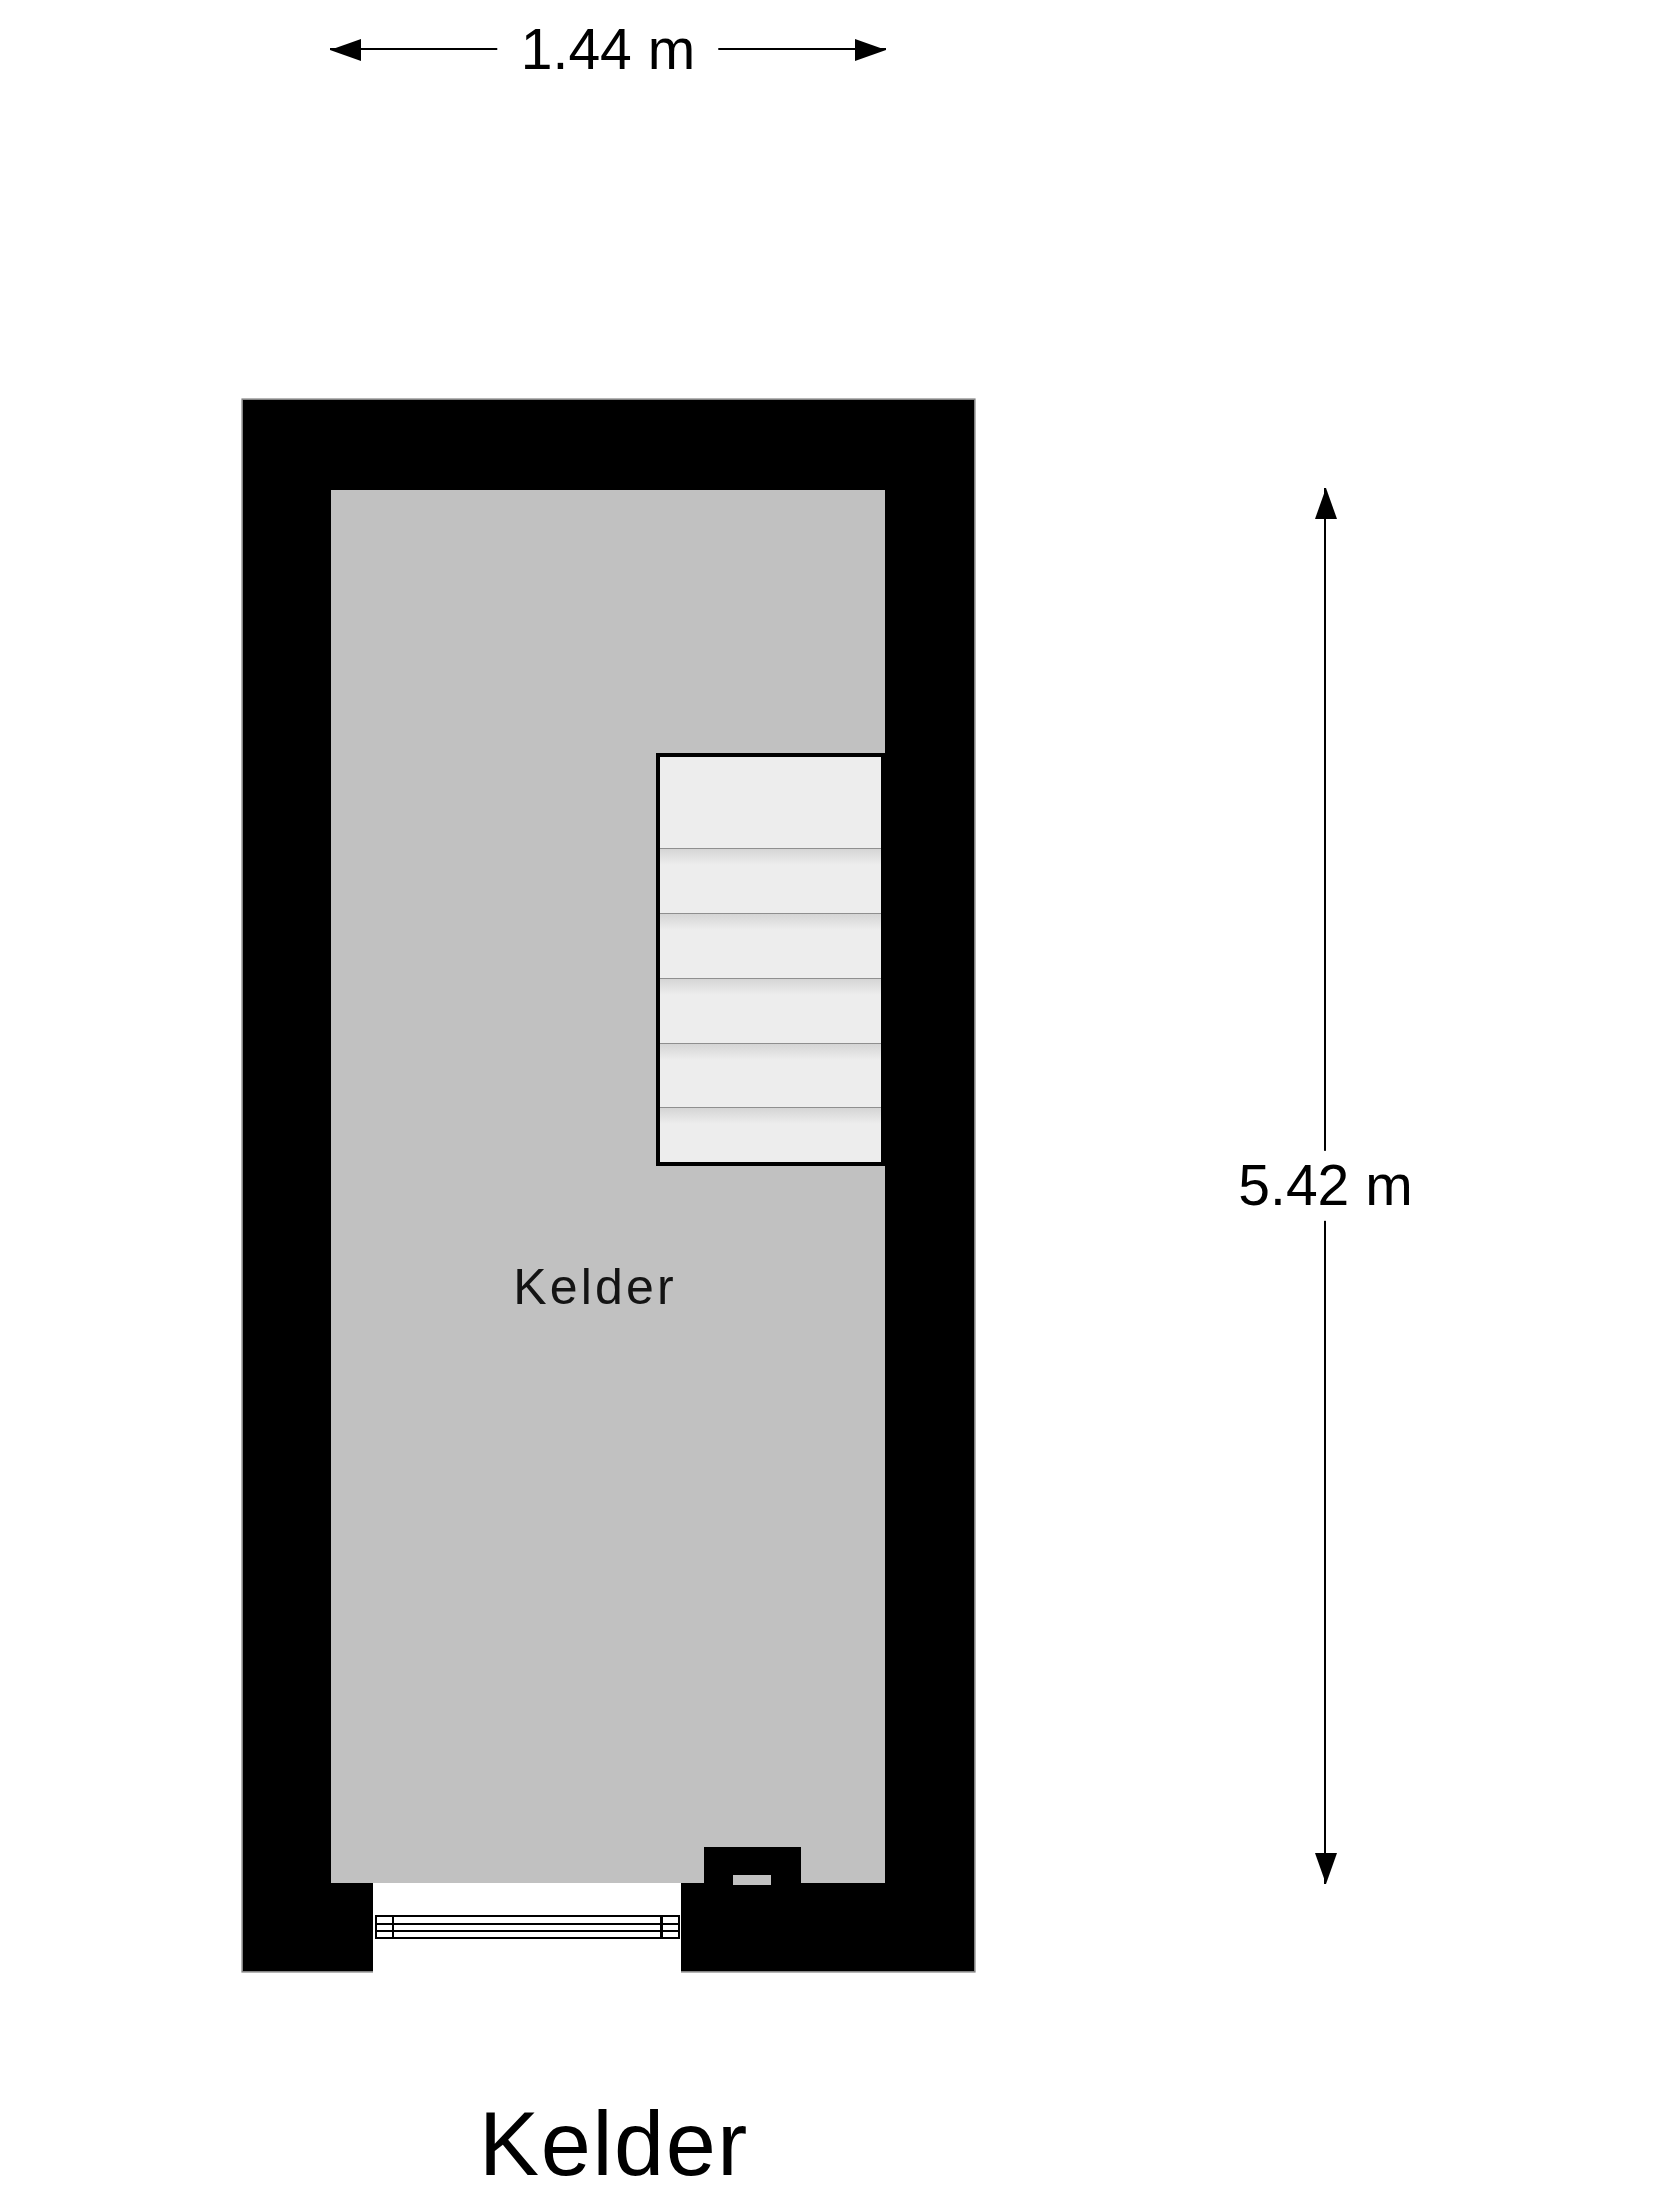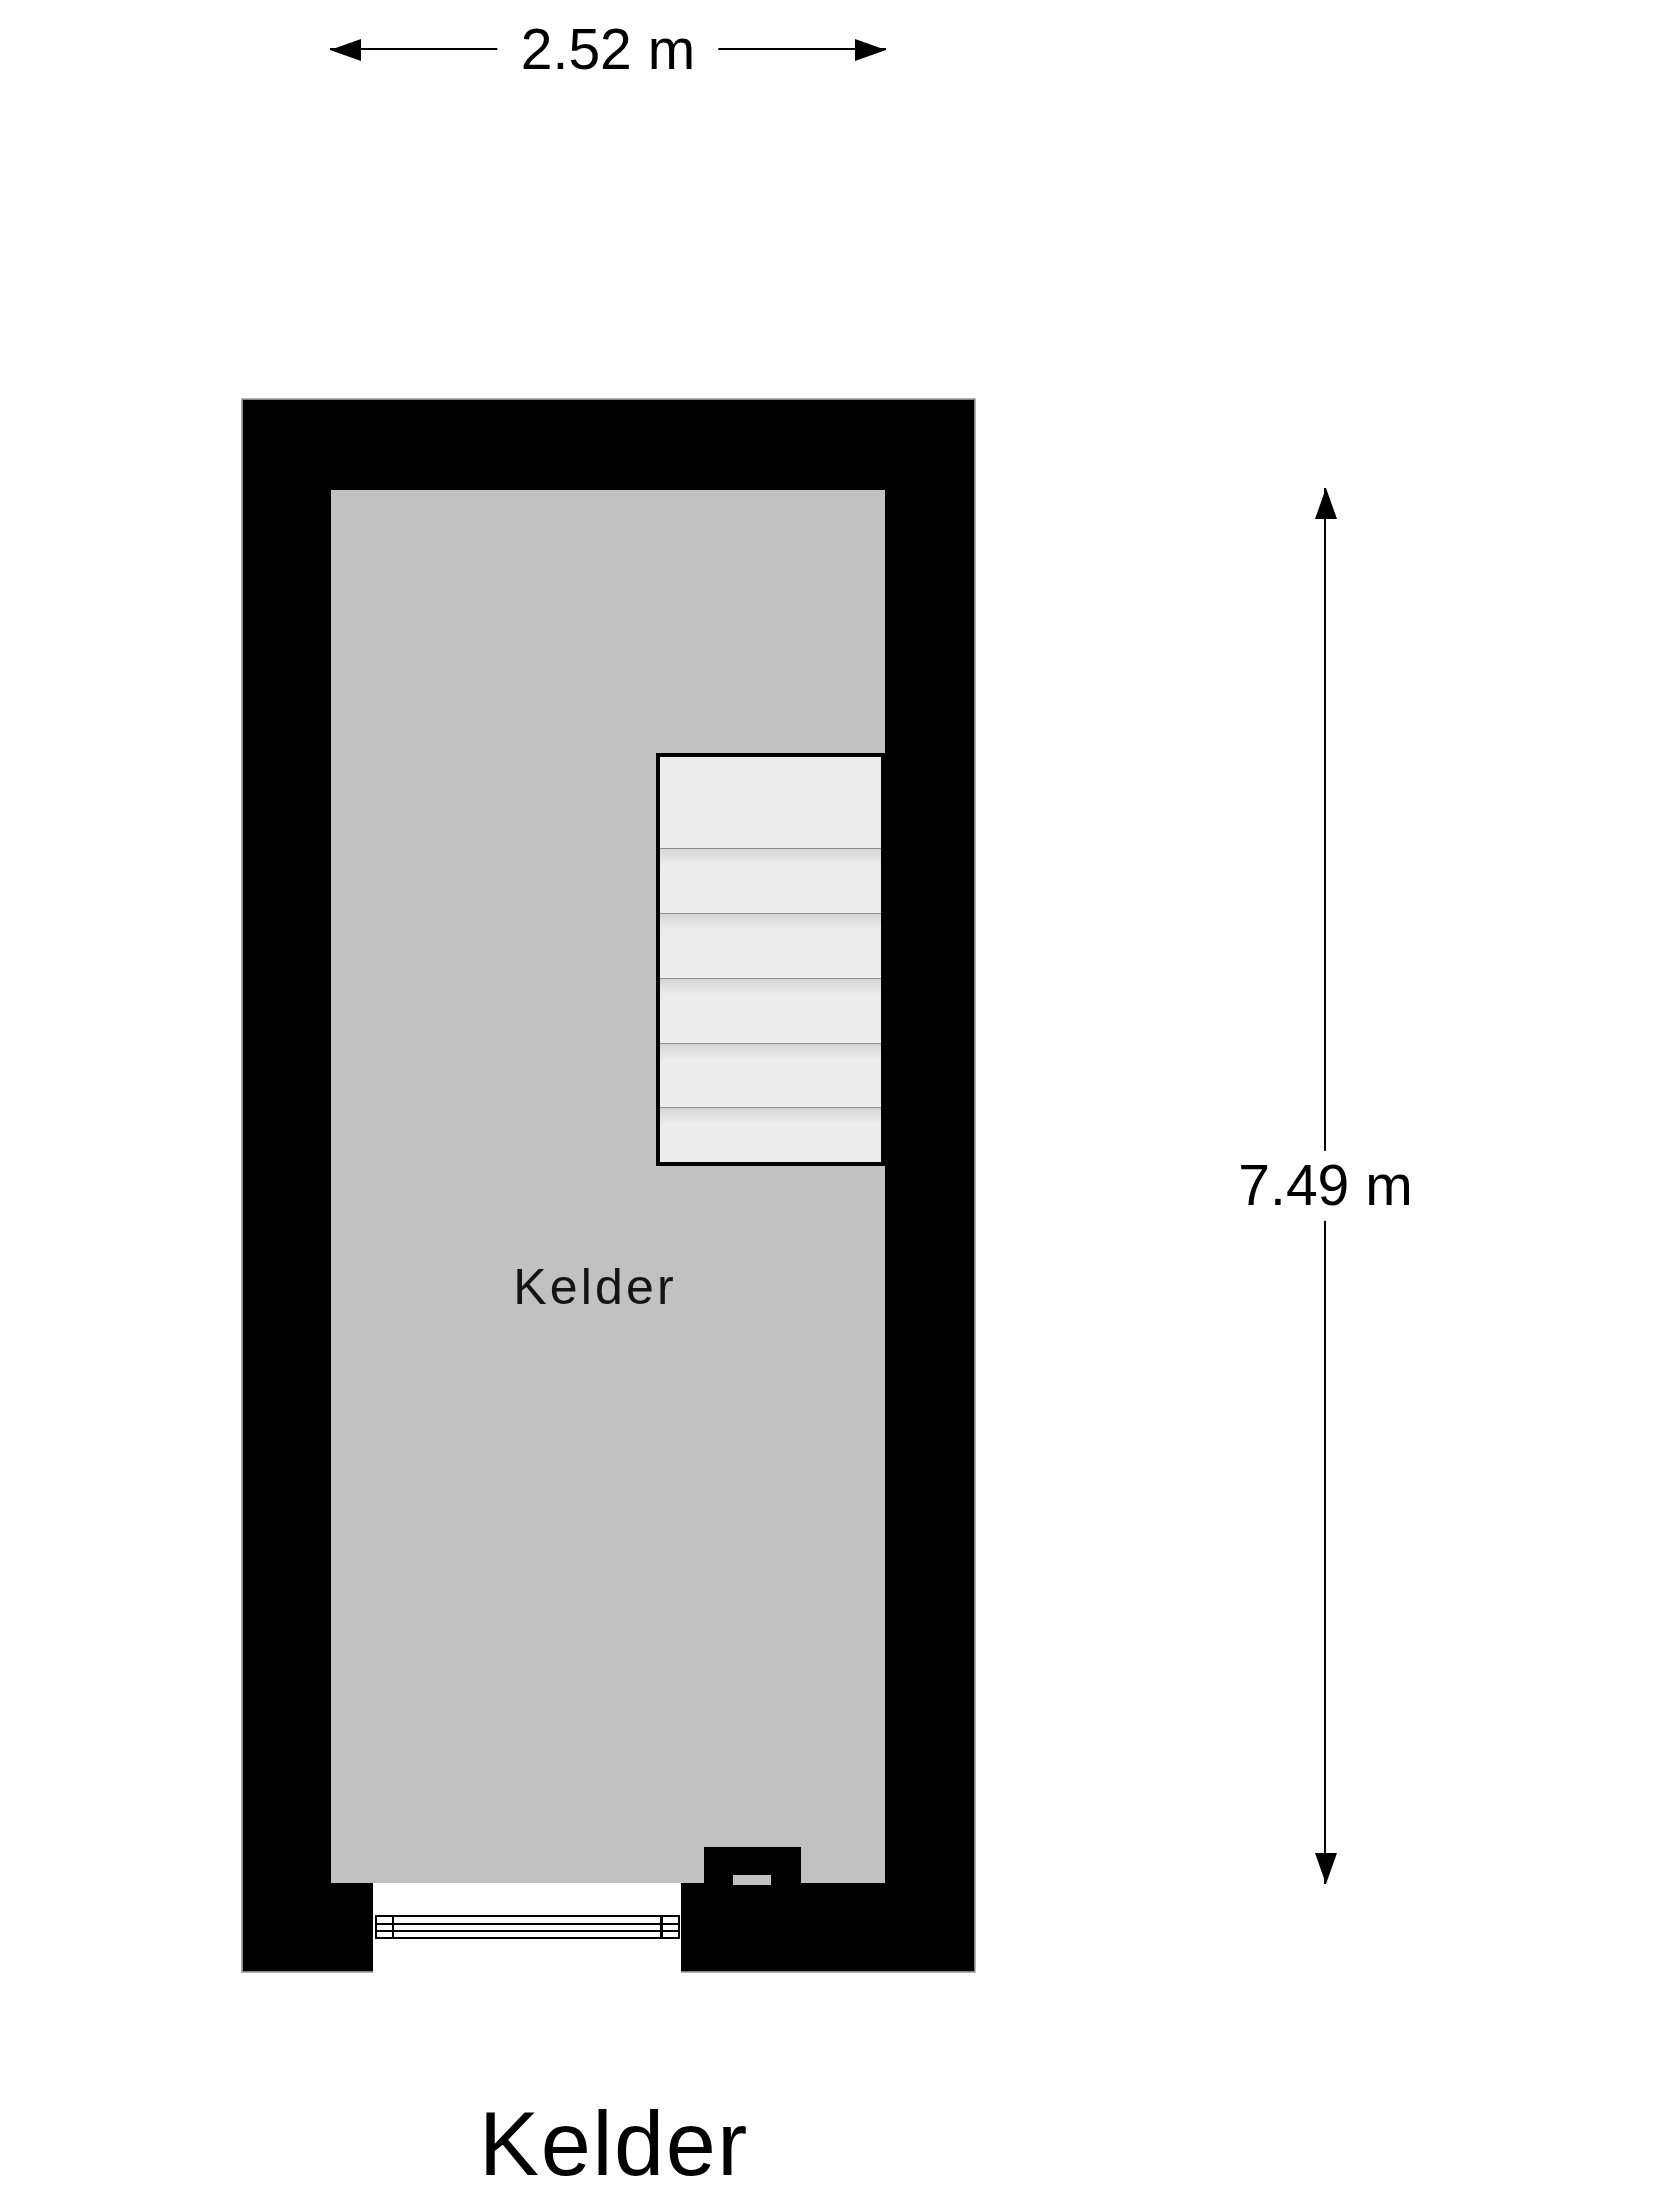--- a/index.html
+++ b/index.html
@@ -170,28 +170,28 @@
 </style>
 </head>
 <body>
 
 <div class="canvas">
 
   <div class="dim dim-top">
     <div class="hline"></div>
     <div class="arr arr-w"></div>
     <div class="arr arr-e"></div>
-    <span class="dim-label">2.52 m</span>
+    <span class="dim-label">1.44 m</span>
   </div>
 
   <div class="dim dim-right">
     <div class="vline"></div>
     <div class="arr arr-n"></div>
     <div class="arr arr-s"></div>
-    <span class="dim-label">7.49 m</span>
+    <span class="dim-label">5.42 m</span>
   </div>
 
   <div class="wall">
     <div class="floor"></div>
 
     <div class="stairs">
       <div class="treads">
           <div class="tread landing" style="height: 91px;"></div>
           <div class="tread" style="height: 65px;"></div>
           <div class="tread" style="height: 65px;"></div>

